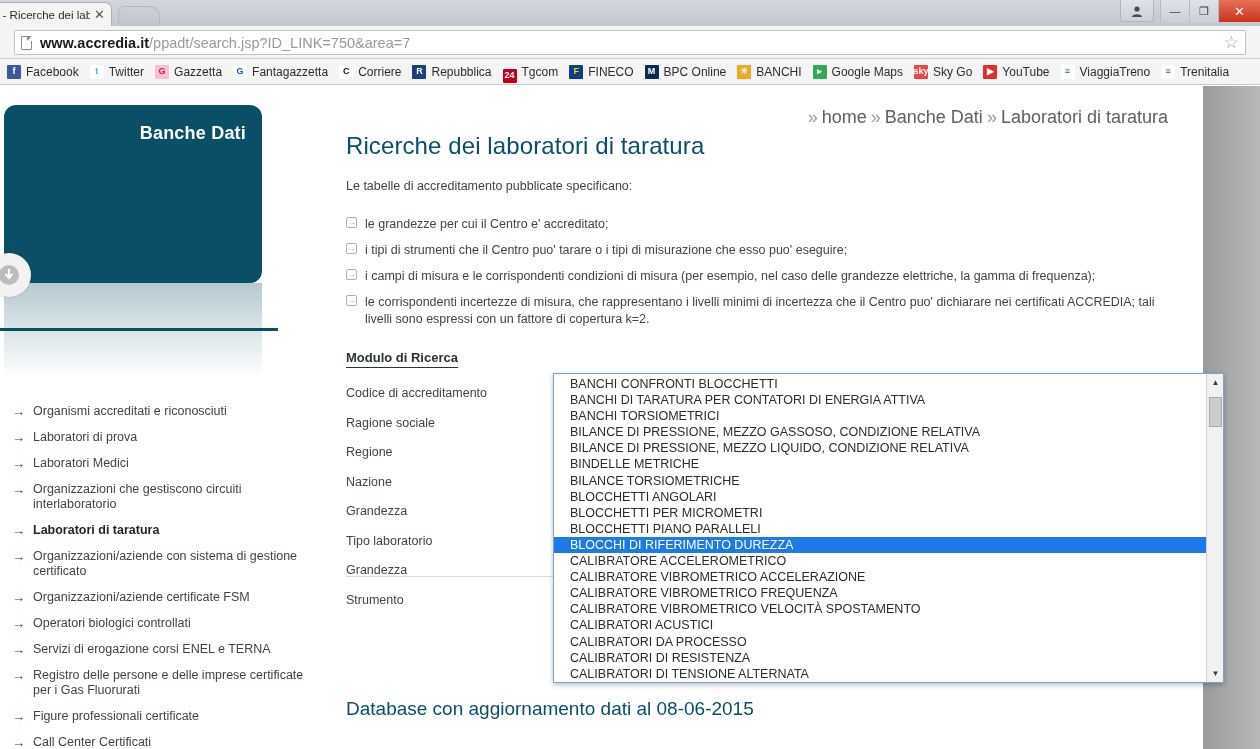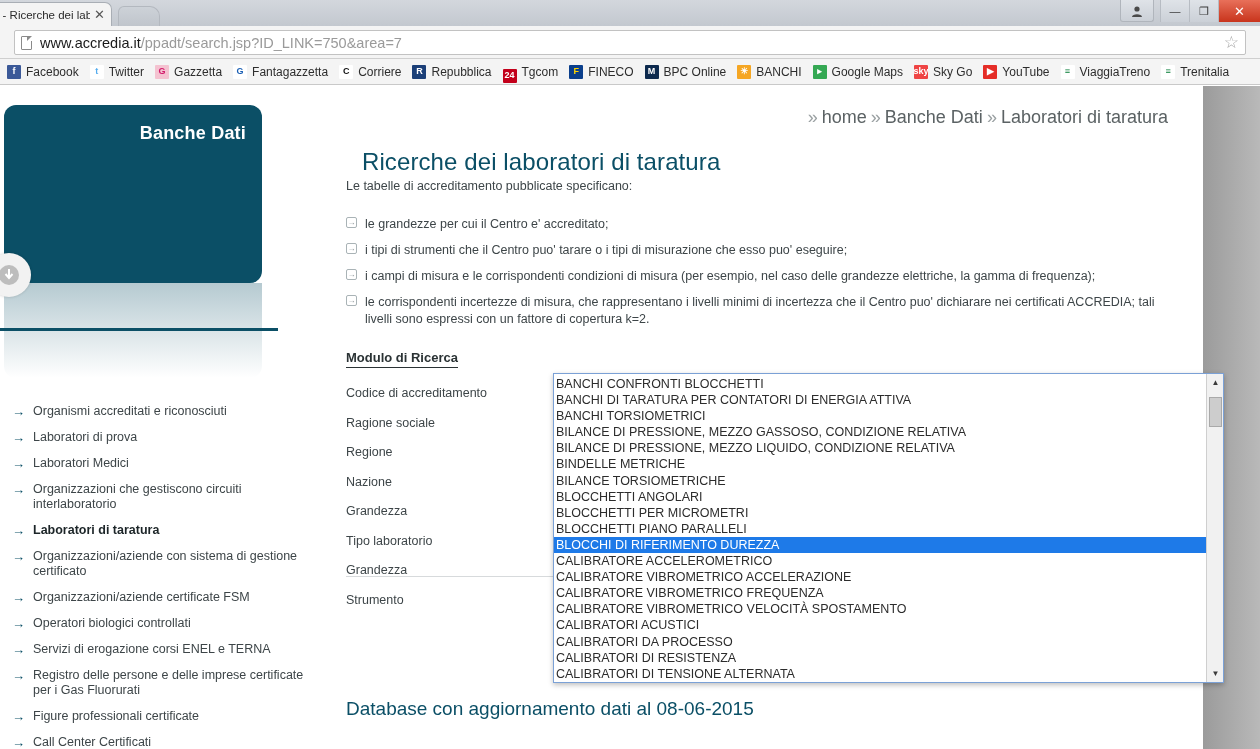--- a/index.html
+++ b/index.html
@@ -71,21 +71,21 @@
   .page-icon {
     width: 11px; height: 14px; border: 1px solid #8a8a8a; background: #fff;
     position: relative; margin-right: 8px; border-radius: 1px;
   }
   .page-icon:after {
     content: ""; position: absolute; right: -1px; top: -1px;
     border-width: 0 0 5px 5px; border-style: solid;
     border-color: transparent transparent #fff #8a8a8a;
   }
   .url-text { font-size: 14.5px; color: #9a9a9a; white-space: nowrap; }
-  .url-text b { color: #1a1a1a; font-weight: normal; }
+  .url-text b { color: #1a1a1a; font-weight: bold; }
   .star {
     margin-left: auto; font-size: 17px; color: #a8a8a8; line-height: 1;
   }
 
   .bookmarks {
     position: absolute; left: 0; top: 59px; width: 1260px; height: 26px;
     background: #f4f4f4; border-bottom: 1px solid #c9c9c9;
     display: flex; align-items: center; padding-left: 2px;
     overflow: hidden;
   }
@@ -151,21 +151,21 @@
   .navitem.current { font-weight: bold; color: #1c2528; }
 
   
   #main { position: absolute; left: 346px; top: 0; width: 840px; }
   .breadcrumb {
     position: absolute; right: 18px; top: 21px;
     font-size: 18px; color: #5b6264; white-space: nowrap;
   }
   .breadcrumb .sep { color: #9aa0a2; margin: 0 4px; }
   h1.page-title {
-    position: absolute; left: 0; top: 46px; margin: 16px;
+    position: absolute; left: 0; top: 46px; margin: 0;
     font-size: 24px; font-weight: normal; color: #0b4f66;
     letter-spacing: .1px;
   }
   .intro {
     position: absolute; left: 0; top: 93px;
     font-size: 12.5px; color: #3d4548;
   }
   .bullets { position: absolute; left: 0; top: 130px; width: 830px; }
   .bullet {
     display: flex; align-items: flex-start;
@@ -225,21 +225,21 @@
     width: 671px; height: 310px;
     background: #fff; border: 1px solid #7ba1d6;
     box-shadow: 0 2px 5px rgba(0,0,0,.25);
     z-index: 50;
     display: flex;
   }
   .dd-list { flex: 1; padding: 2px 0 0 0; overflow: hidden; }
   .dd-item {
     height: 16.1px; line-height: 16.1px;
     font-size: 12.5px; color: #2c2c2c;
-    padding-left: 2px; white-space: nowrap;
+    padding-left: 16px; white-space: nowrap;
   }
   .dd-item.selected { background: #1e7ae8; color: #fff; }
   .dd-scroll {
     width: 17px; background: #f1f1f1;
     border-left: 1px solid #cfcfcf;
     position: relative;
   }
   .dd-arrow {
     position: absolute; left: 0; width: 17px; height: 17px;
     display: flex; align-items: center; justify-content: center;

